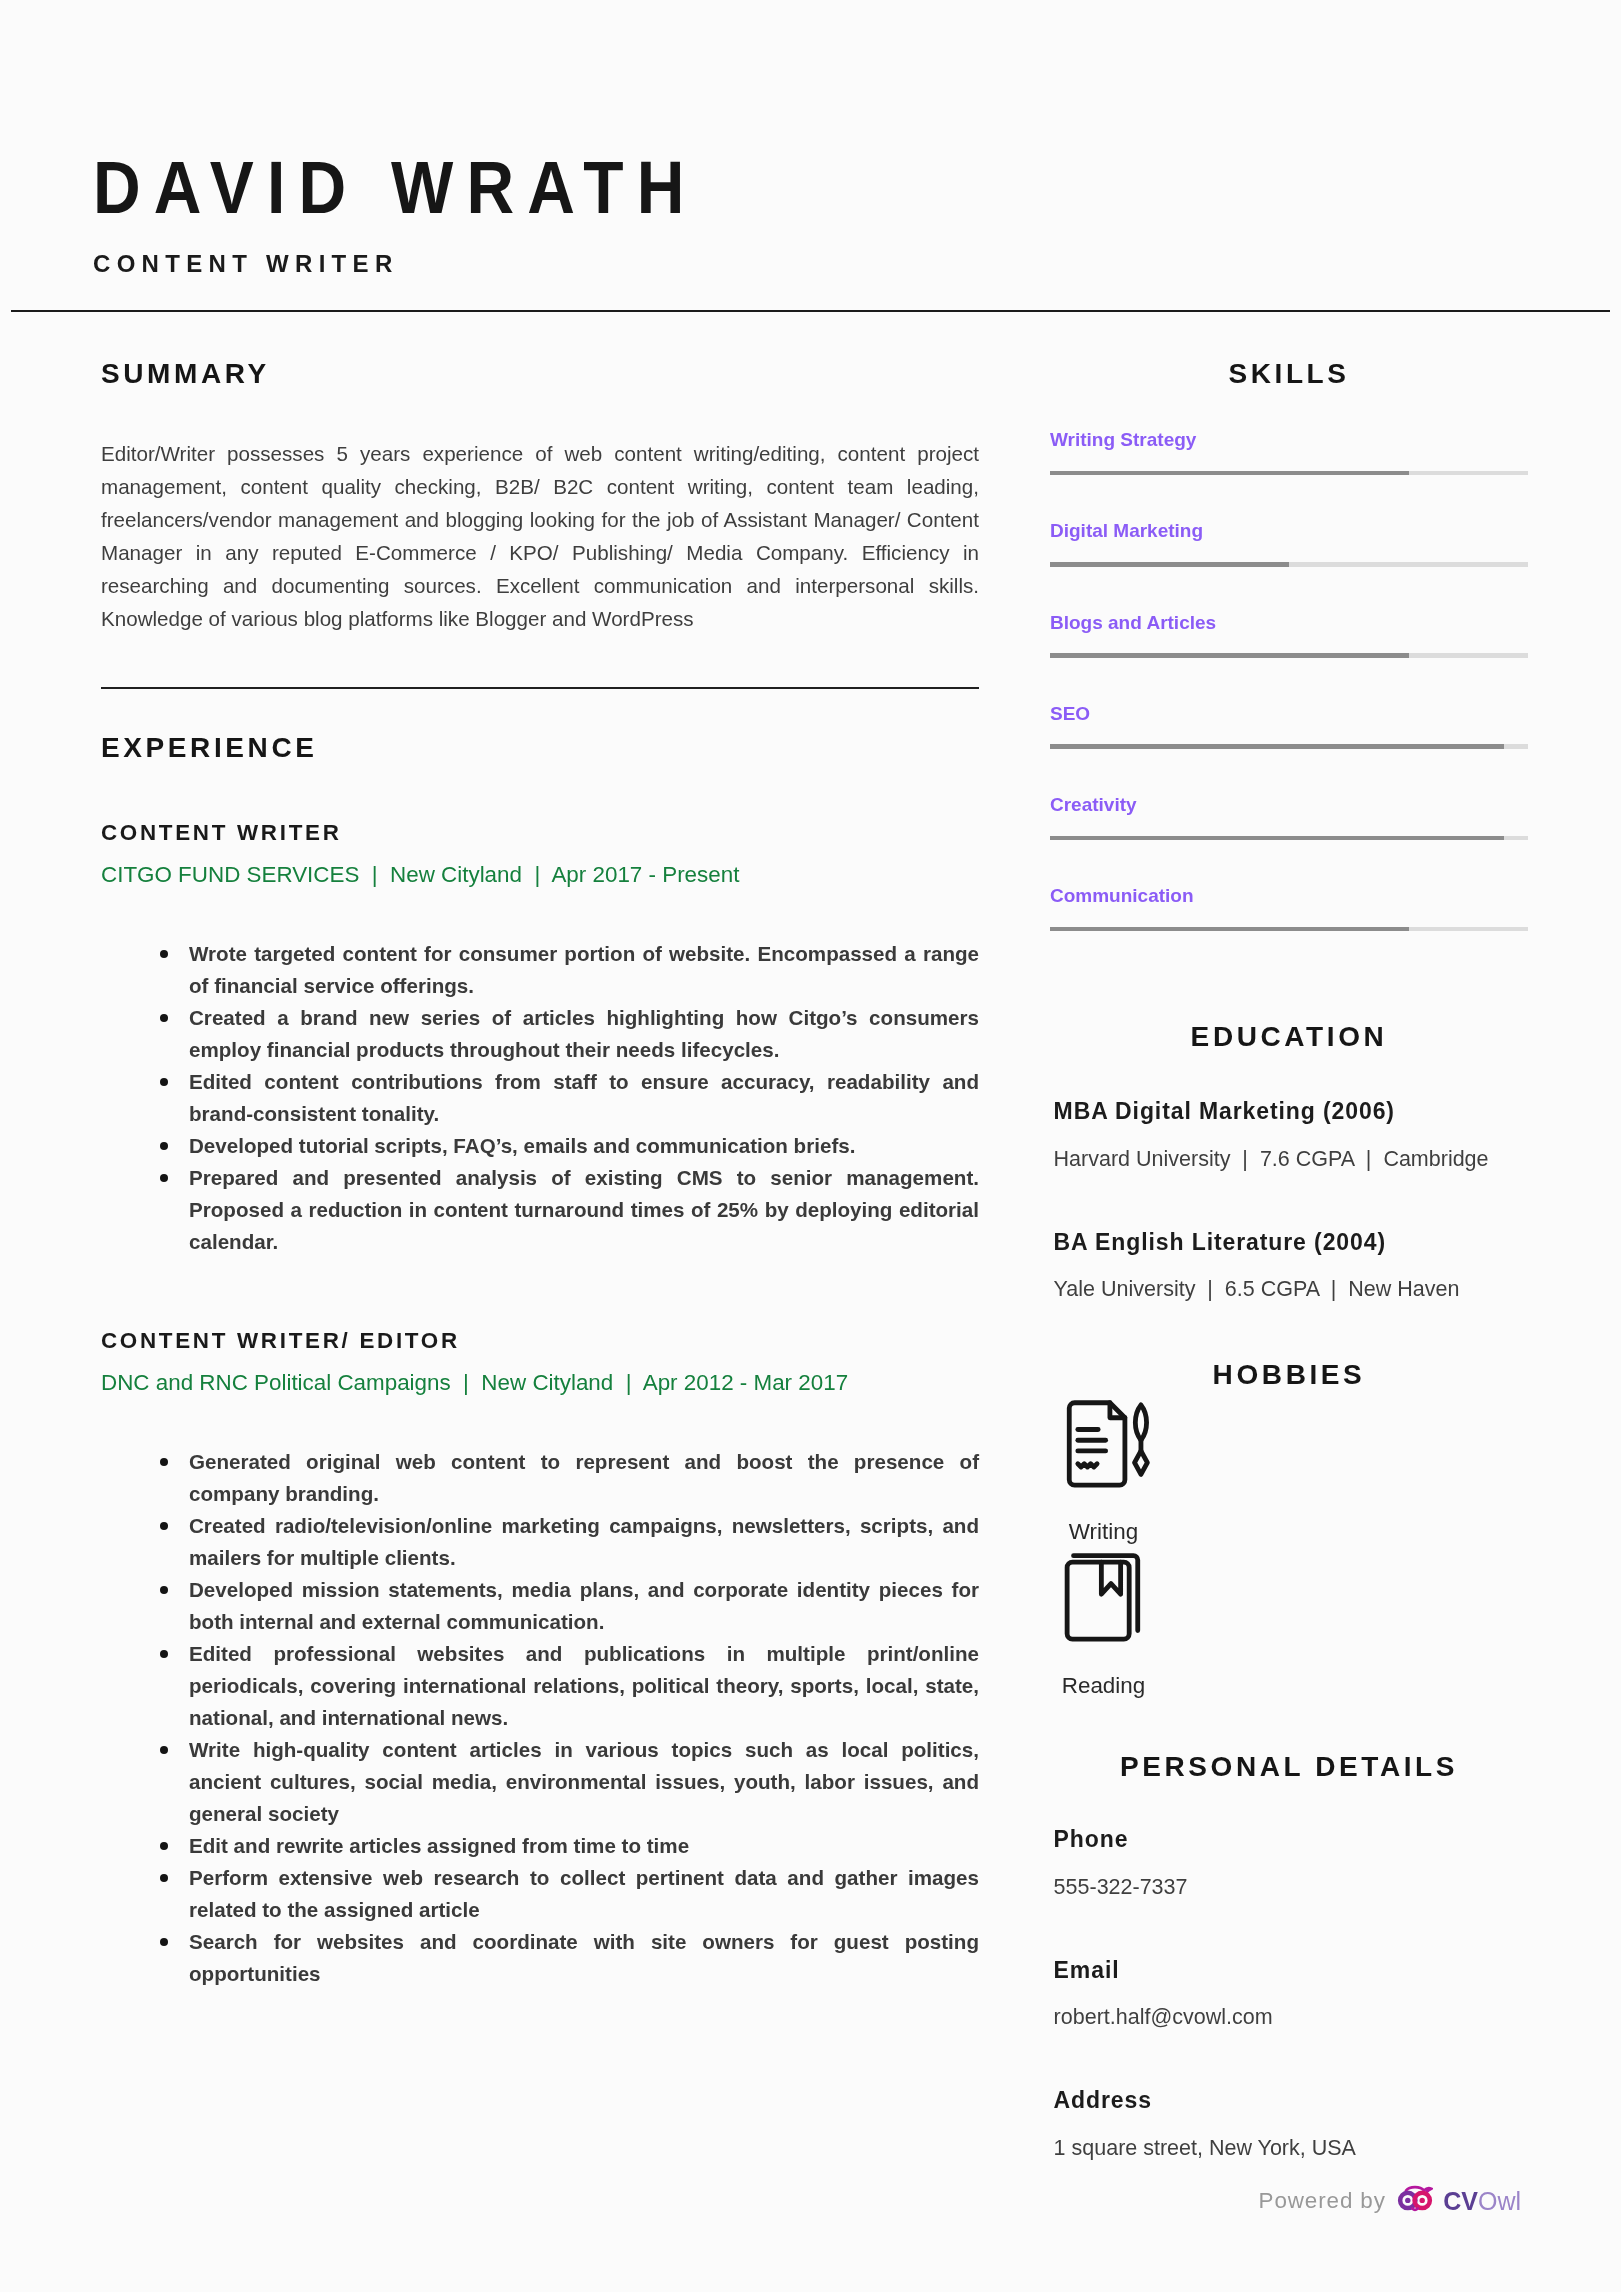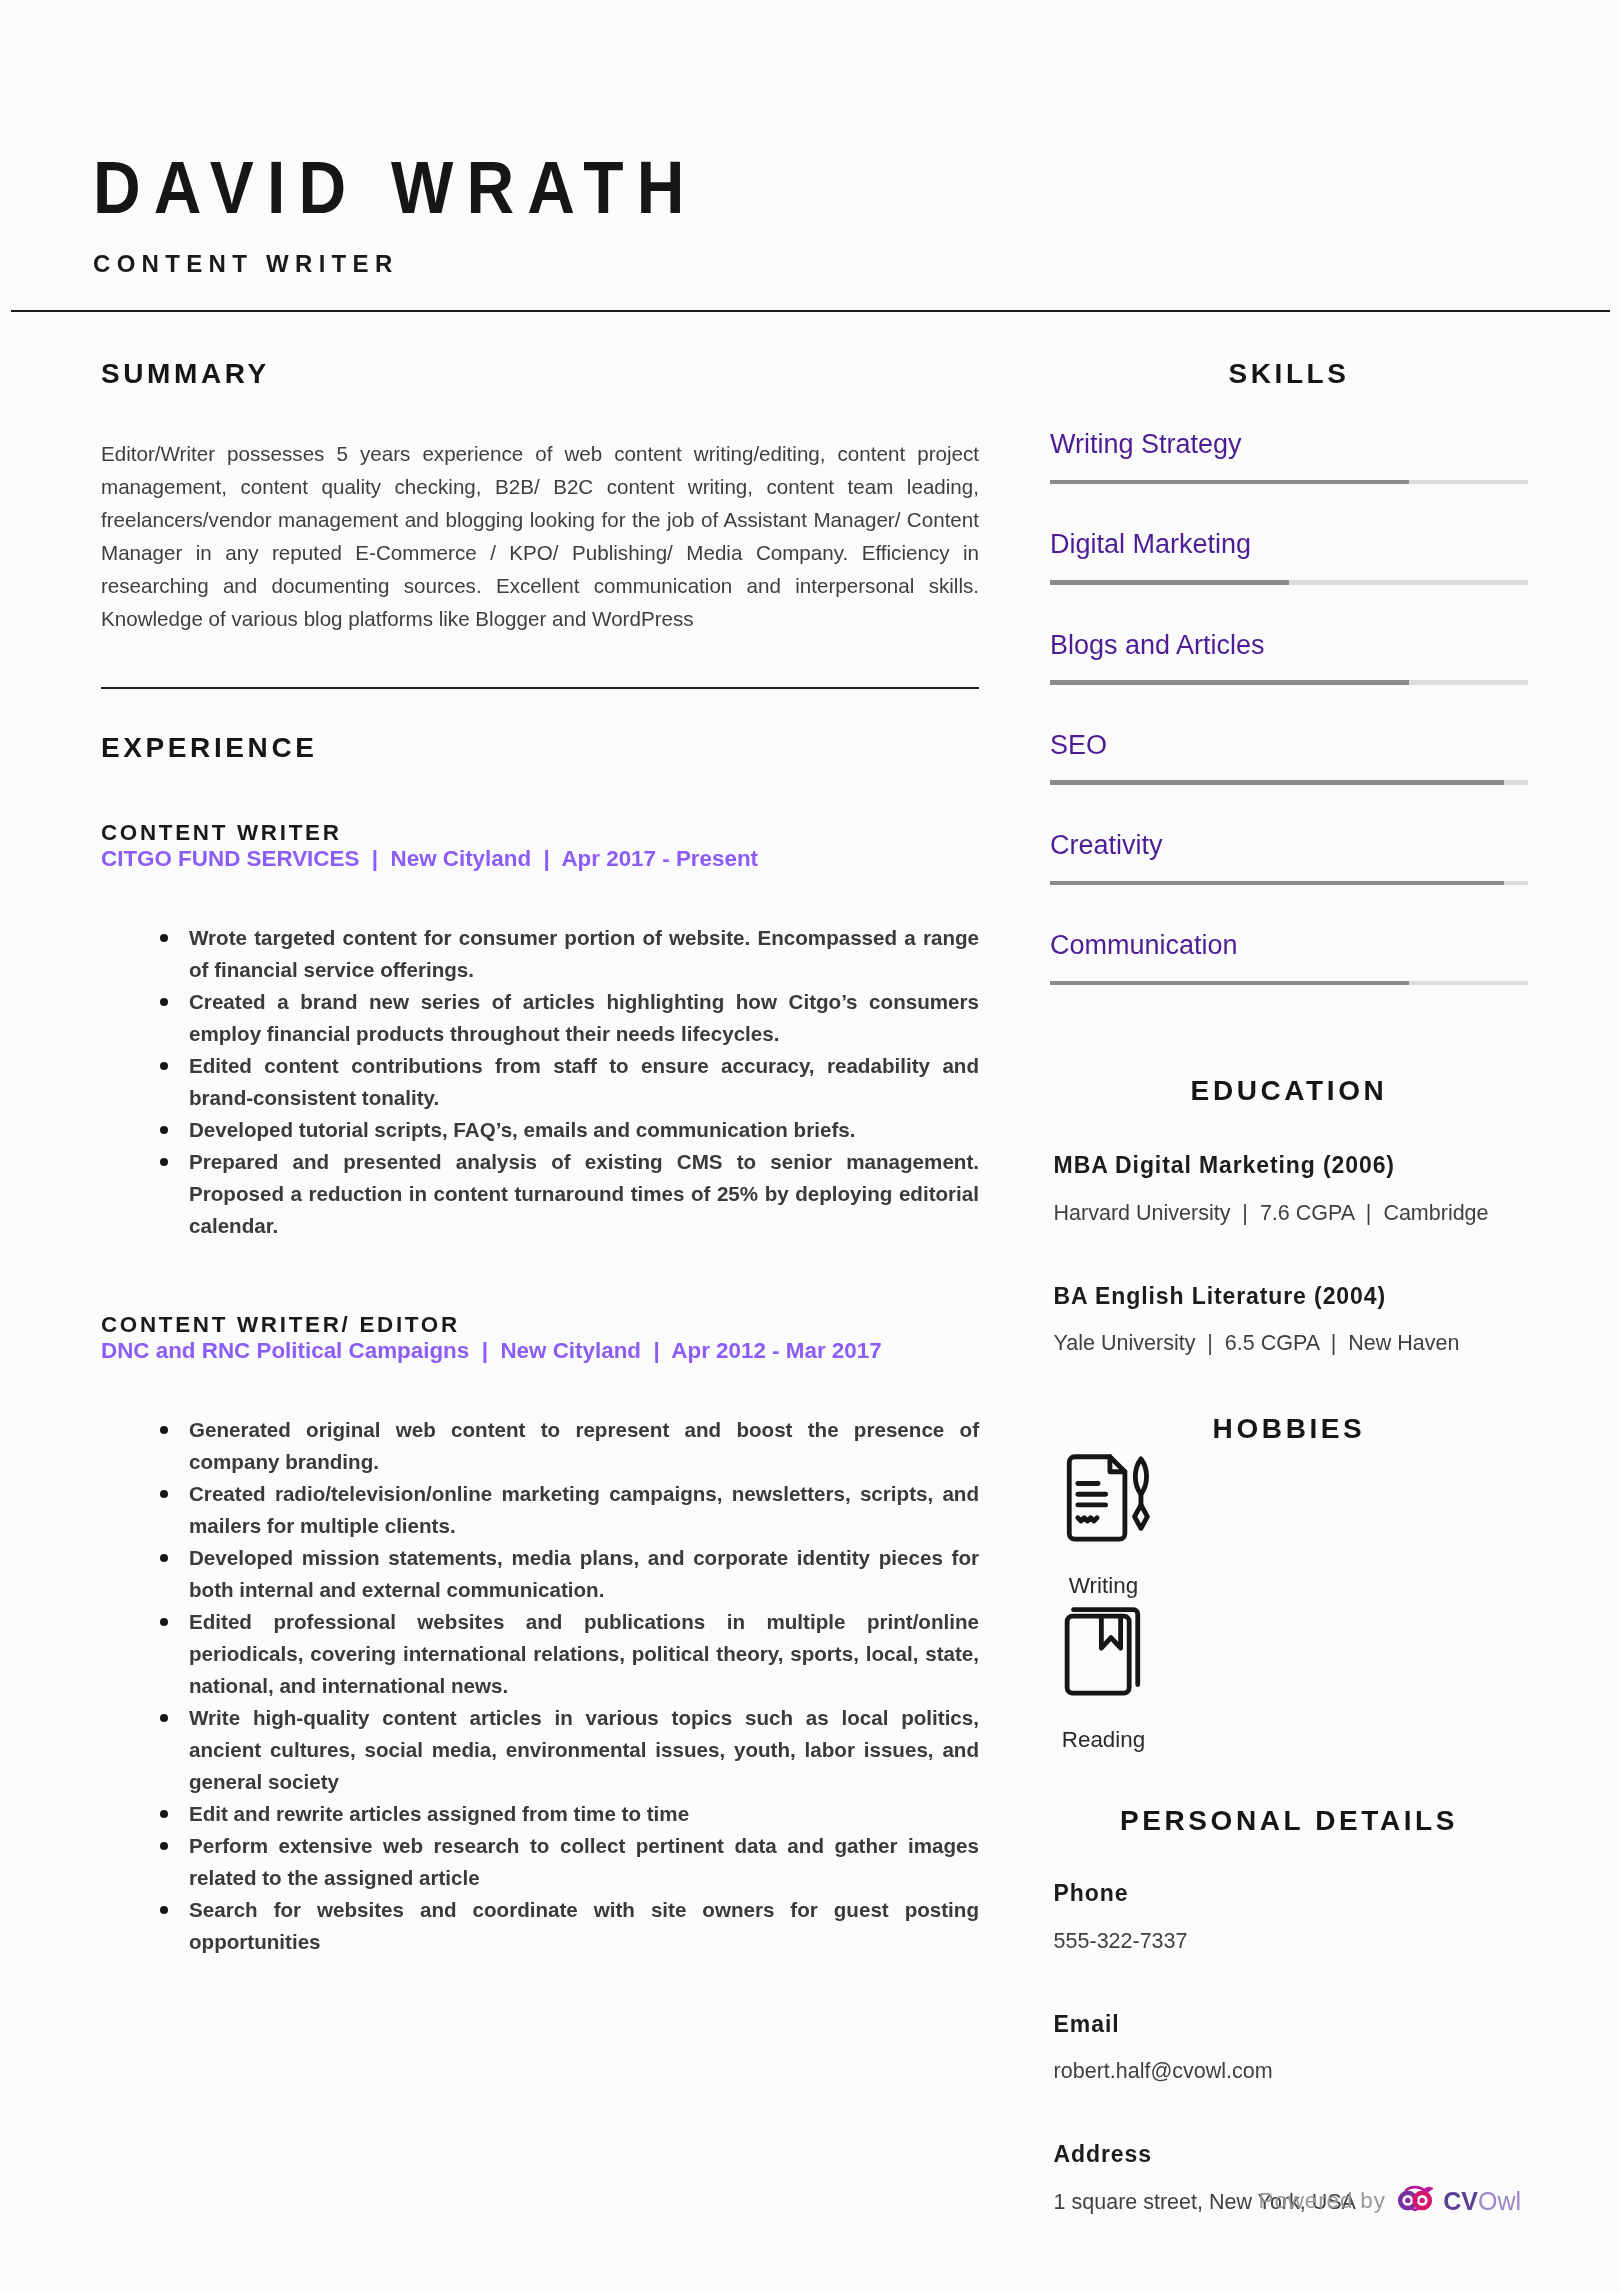--- a/index.html
+++ b/index.html
@@ -46,36 +46,36 @@
     font-size:20.6px; line-height:33px; color:#3e3e3e;
     text-align:justify;
   }
   .left-rule { border:0; border-top:2.7px solid #202020; margin-top:52px; }
 
   
   .experience-section h2 { margin-top:43px; }
   .job-header { margin-top:56px; }
   .job2 .job-header { margin-top:70px; }
   .job-title-line { font-size:22.4px; font-weight:700; letter-spacing:2.7px; color:#1a1a1a; }
-  .job-meta { font-size:22.4px; font-weight:700; color:#8b5cf6; white-space:pre-wrap; }
+  .job-meta { margin-top:16px; font-size:22.4px; font-weight:400; color:#15803d; white-space:pre-wrap; }
   ul.bullets { list-style:none; margin:50px 0 0 59px;font-weight:bold; }
   ul.bullets li {
     position:relative; padding-left:29px;
     font-size:20.6px; line-height:32px; color:#3a3a3a;
     text-align:justify;
   }
   ul.bullets li::before {
     content:""; position:absolute; left:0; top:11.6px;
     width:8px; height:8px; border-radius:50%; background:#141414;
   }
 
   
   .skills-section h2 { margin:7.2px 0 39px; }
   .skill { margin-bottom:45px; }
-  .skill-label { font-size:27px; color:#4c1d95; margin-bottom:19.7px; }
+  .skill-label { font-size:19px; color:#8b5cf6; margin-bottom:19.7px;font-weight:bold; }
   .skill-track { height:4.5px; background:#dcdcdc; width:100%; }
   .skill-fill  { height:4.5px; background:#8c8c8c; width:0; }
 
   
   .education-section { margin-top:90px; }
   .education-section h2 { margin-bottom:45px; }
   .edu-item { margin-bottom:57px; padding-left:3.6px; }
   .edu-degree { font-size:23px; font-weight:700; letter-spacing:0.9px; color:#1c1c1c; }
   .edu-detail { margin-top:21.5px; font-size:21.5px; color:#3f3f3f; white-space:pre-wrap; }
 

